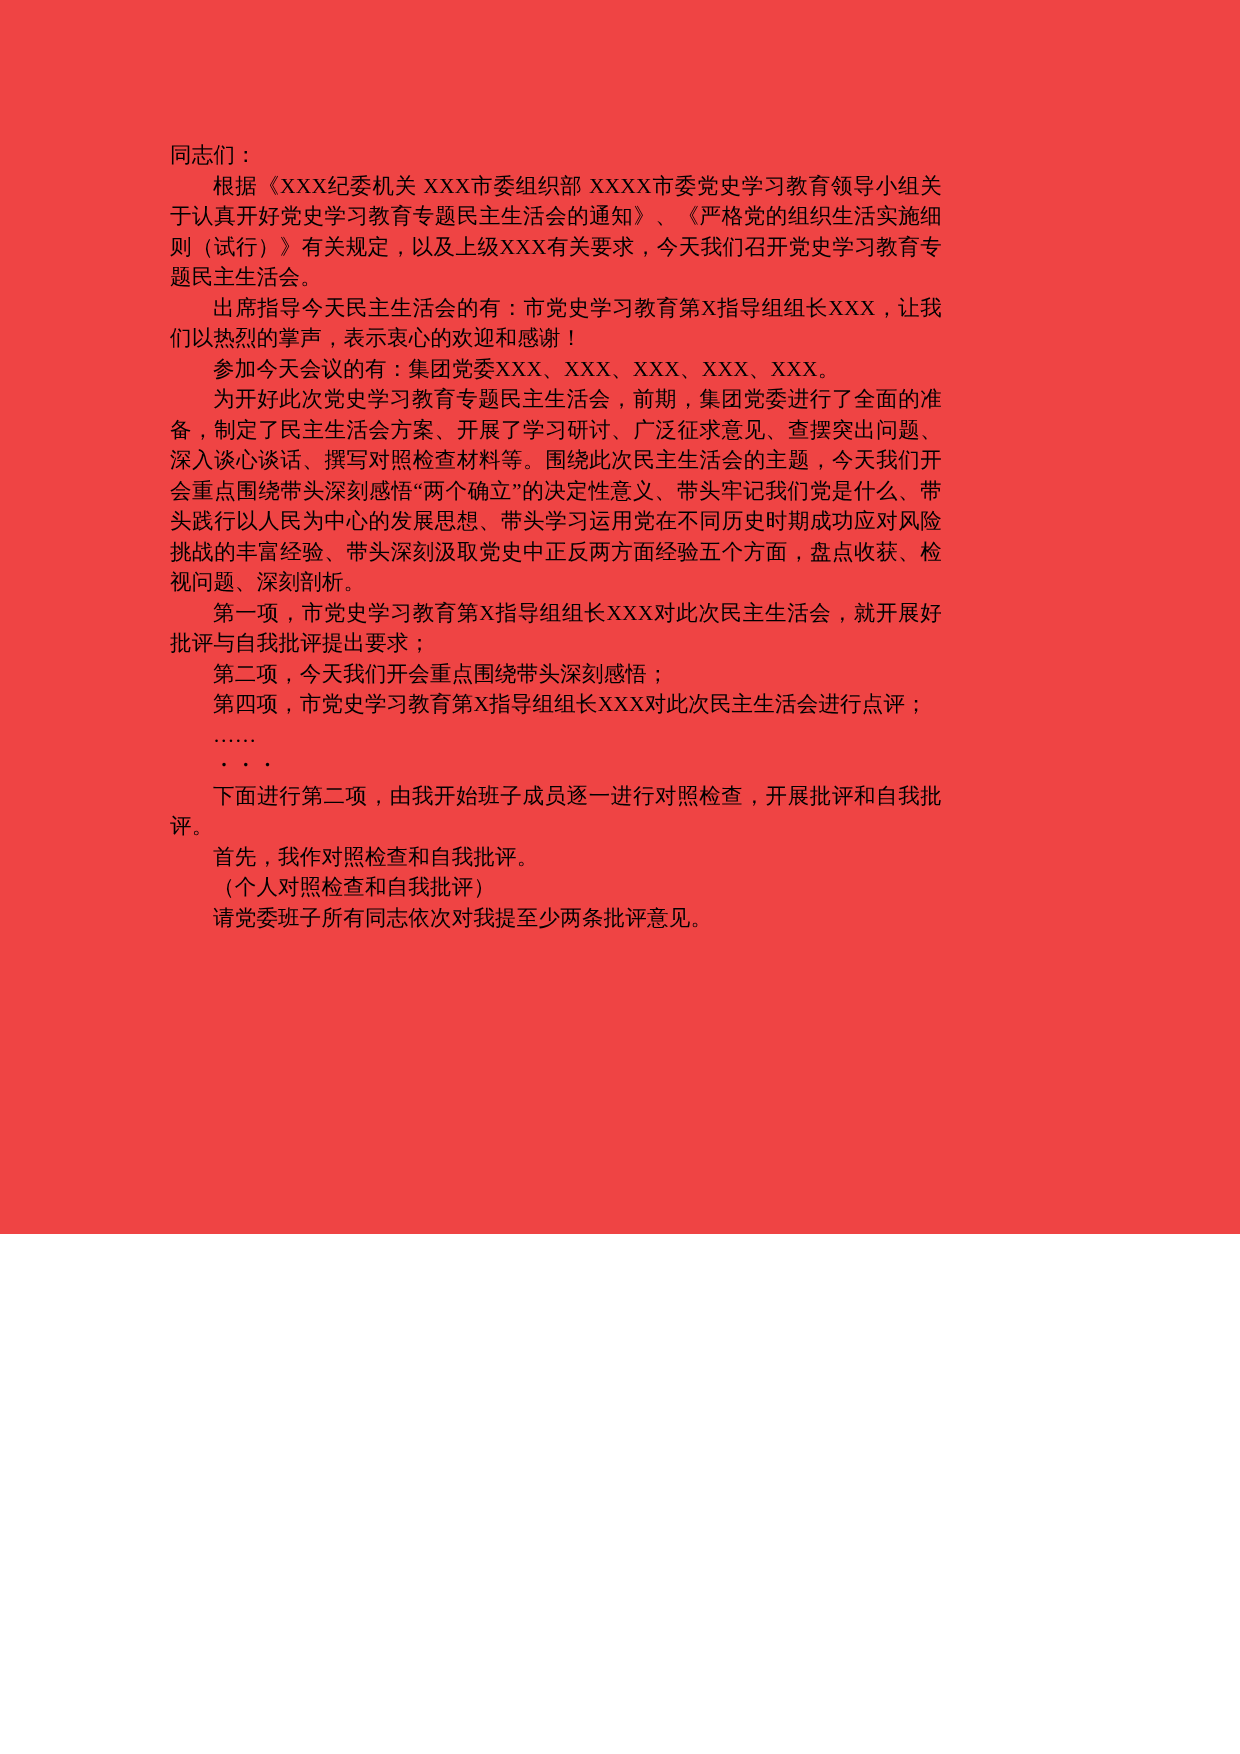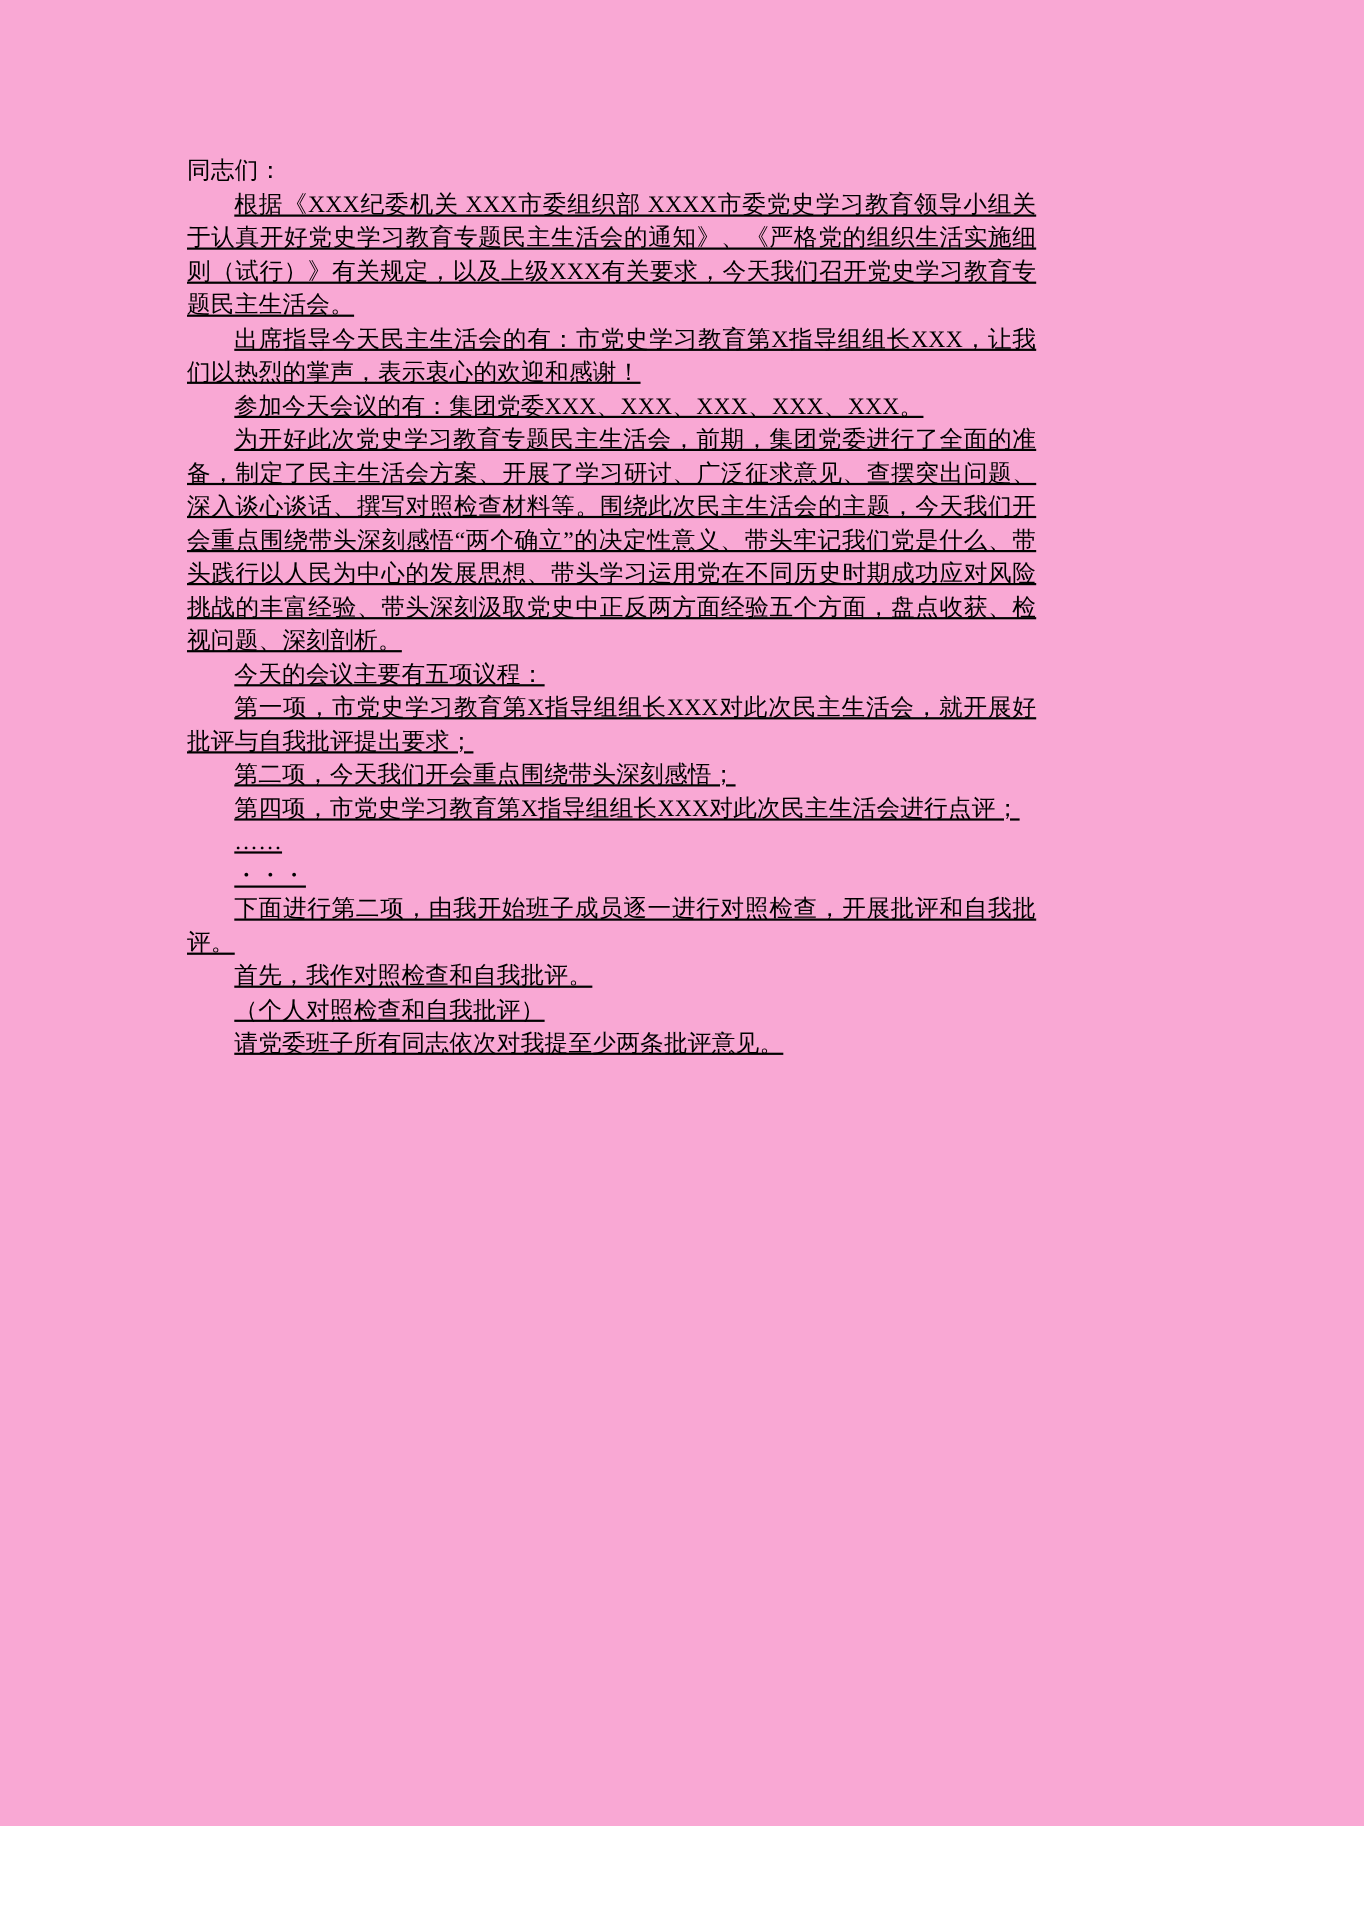--- a/index.html
+++ b/index.html
@@ -13,22 +13,22 @@
     height: 1754px;
     position: relative;
     font-family: "Liberation Serif", "DejaVu Serif", serif;
   }
 
   .page {
     position: absolute;
     left: 0;
     top: 0;
     width: 1240px;
-    height: 1660px;
-    background: #f9a8d4;
+    height: 1234px;
+    background: #ef4444;
     overflow: hidden;
   }
 
   .content {
     position: absolute;
     left: 170px;
     top: 140px;
     width: 772px;
     color: #000000;
     font-size: 21.5px;
@@ -37,38 +37,36 @@
     letter-spacing: 0.2px;
   }
 
   .content p.para {
     margin: 0;
     word-break: break-all;
   }
 
   .content p.para.indent {
     text-indent: 2em;
-    text-decoration: underline;
   }
 
   .content p.para.no-indent {
     text-indent: 0;
   }
 </style>
 </head>
 <body>
 
 <div class="page">
   <div class="content">
       <p class="para no-indent">同志们：</p>
       <p class="para indent">根据《XXX纪委机关 XXX市委组织部 XXXX市委党史学习教育领导小组关于认真开好党史学习教育专题民主生活会的通知》、《严格党的组织生活实施细则（试行）》有关规定，以及上级XXX有关要求，今天我们召开党史学习教育专题民主生活会。</p>
       <p class="para indent">出席指导今天民主生活会的有：市党史学习教育第X指导组组长XXX，让我们以热烈的掌声，表示衷心的欢迎和感谢！</p>
       <p class="para indent">参加今天会议的有：集团党委XXX、XXX、XXX、XXX、XXX。</p>
       <p class="para indent">为开好此次党史学习教育专题民主生活会，前期，集团党委进行了全面的准备，制定了民主生活会方案、开展了学习研讨、广泛征求意见、查摆突出问题、深入谈心谈话、撰写对照检查材料等。围绕此次民主生活会的主题，今天我们开会重点围绕带头深刻感悟“两个确立”的决定性意义、带头牢记我们党是什么、带头践行以人民为中心的发展思想、带头学习运用党在不同历史时期成功应对风险挑战的丰富经验、带头深刻汲取党史中正反两方面经验五个方面，盘点收获、检视问题、深刻剖析。</p>
-      <p class="para indent">今天的会议主要有五项议程：</p>
       <p class="para indent">第一项，市党史学习教育第X指导组组长XXX对此次民主生活会，就开展好批评与自我批评提出要求；</p>
       <p class="para indent">第二项，今天我们开会重点围绕带头深刻感悟；</p>
       <p class="para indent">第四项，市党史学习教育第X指导组组长XXX对此次民主生活会进行点评；</p>
       <p class="para indent">……</p>
       <p class="para indent">・・・</p>
       <p class="para indent">下面进行第二项，由我开始班子成员逐一进行对照检查，开展批评和自我批评。</p>
       <p class="para indent">首先，我作对照检查和自我批评。</p>
       <p class="para indent">（个人对照检查和自我批评）</p>
       <p class="para indent">请党委班子所有同志依次对我提至少两条批评意见。</p>
     </div>

